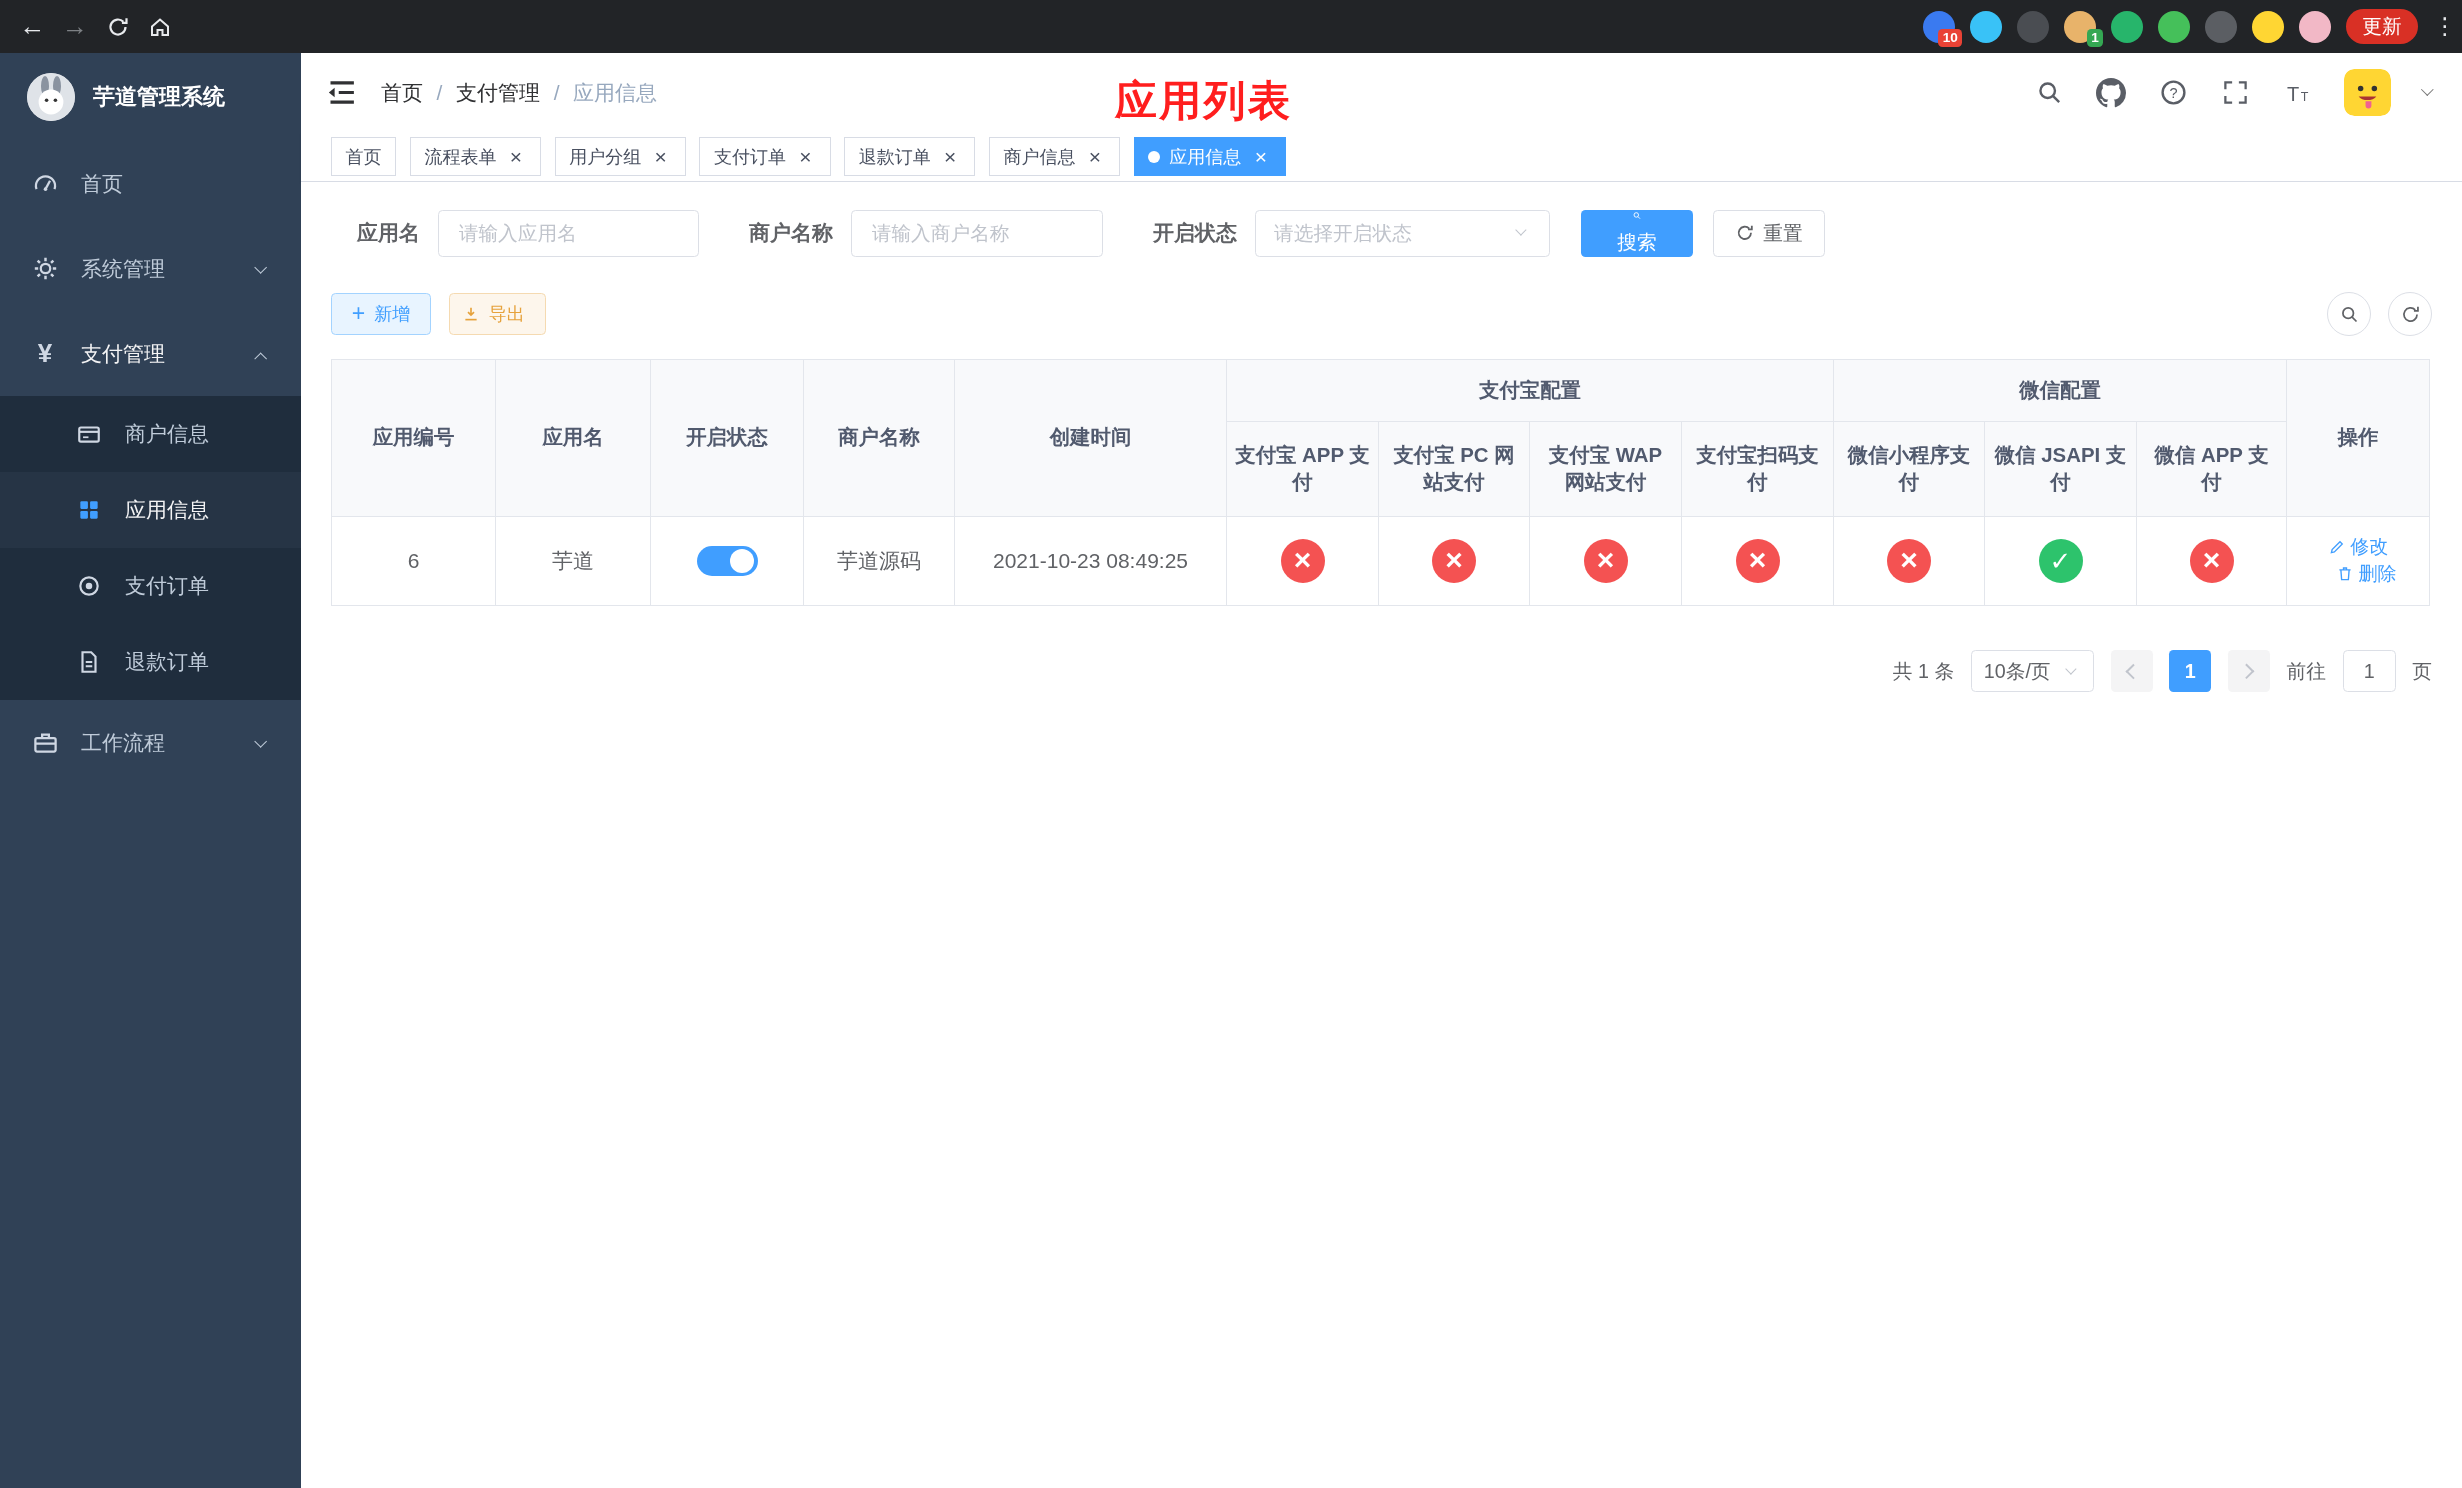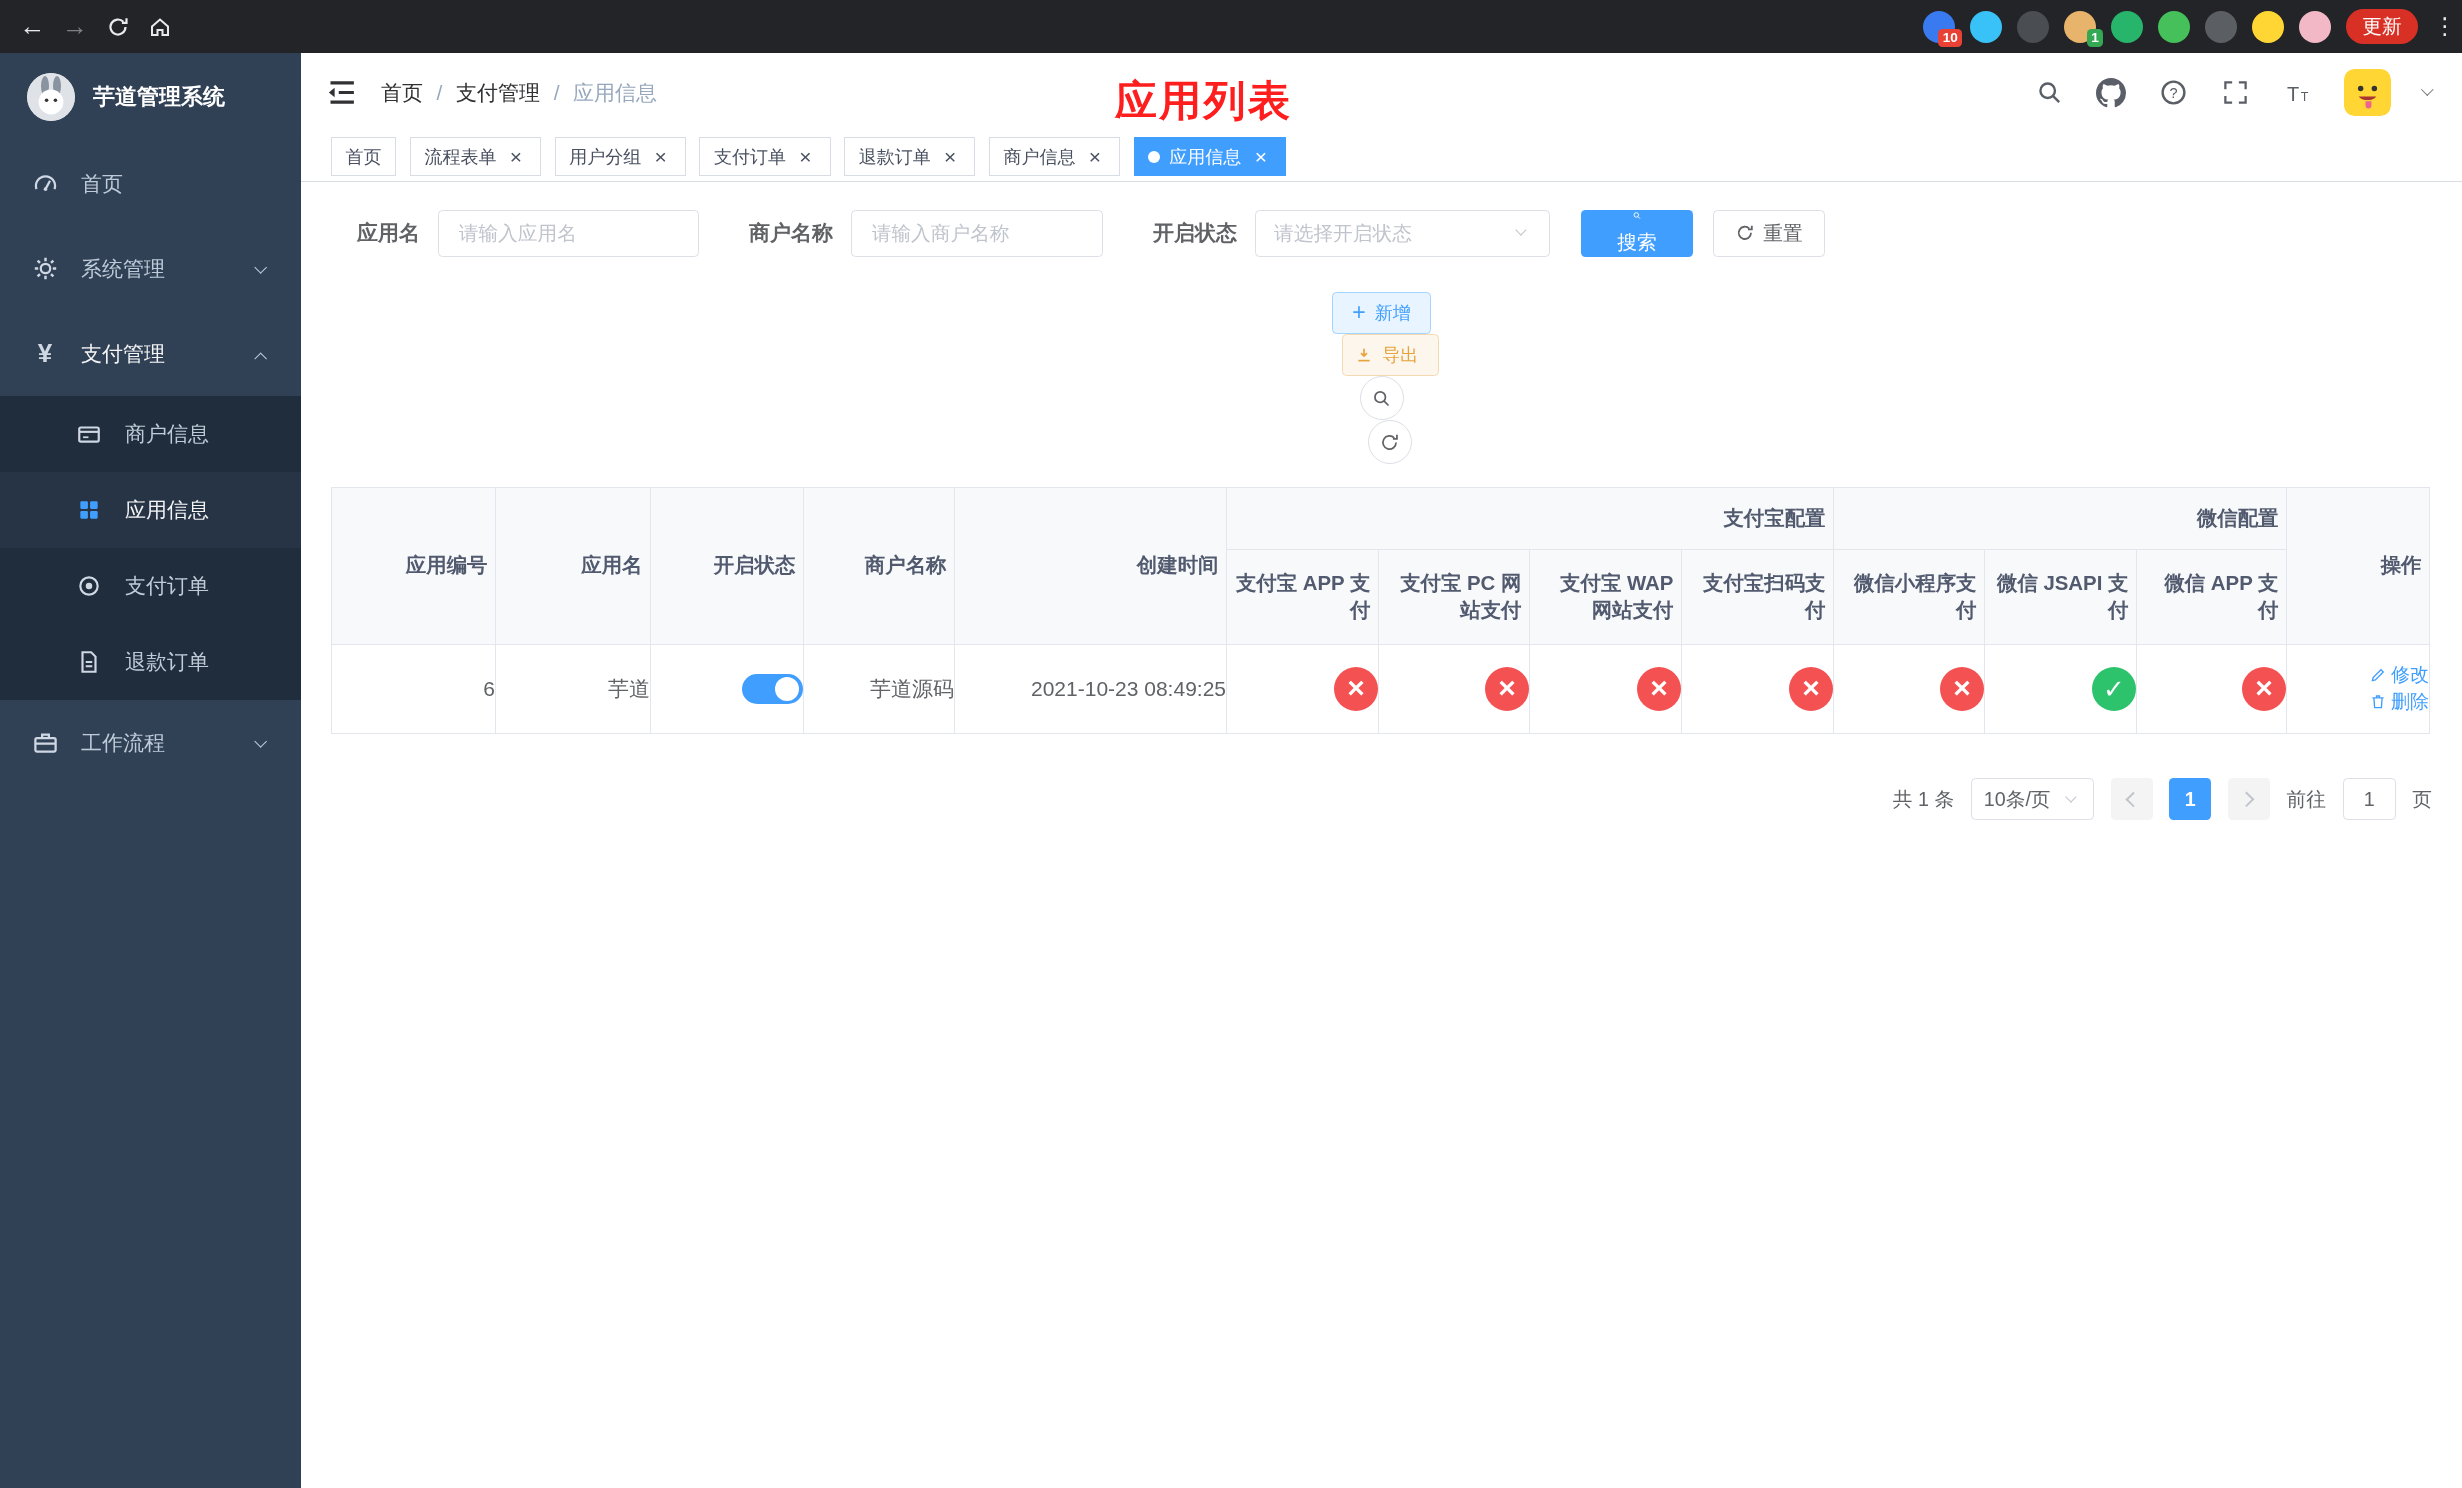--- a/index.html
+++ b/index.html
@@ -72,32 +72,32 @@
   .el-input { width:261px; height:47px; border:0.8px solid #dcdfe6; border-radius:4.5px; padding:0 19.7px; font-size:19.7px; color:#606266; outline:none; background:#fff; }
   .el-input::placeholder { color:#c0c4cc; }
   .f-gap { width:50px; }
   .select { width:295px; height:47px; border:0.8px solid #dcdfe6; border-radius:4.5px; display:flex; align-items:center; justify-content:space-between; padding:0 18px; color:#c0c4cc; font-size:19.7px; cursor:pointer; background:#fff; }
   .sel-caret { width:13.6px; height:13.6px; }
   .sel-caret::before { content:""; display:block; width:6.8px; height:6.8px; border-right:1.9px solid #c0c4cc; border-bottom:1.9px solid #c0c4cc; transform:rotate(45deg); }
   .btn { height:47px; border-radius:4.5px; font-size:19.7px; display:inline-flex; align-items:center; justify-content:center; gap:9px; border:0.8px solid transparent; cursor:pointer; font-family:inherit; }
   .btn-search { background:#409eff; color:#fff; width:112px; margin-left:31px;flex-direction:column; }
   .btn-reset { background:#fff; border-color:#dcdfe6; color:#606266; width:112px; margin-left:19.7px; }
 
-  .toolbar-row { margin-top:35px; display:flex; align-items:center;flex-direction:column; }
+  .toolbar-row { margin-top:35px; display:flex; align-items:center; }
   .btn-mini { height:42px; padding:0 19.7px; font-size:18px; border-radius:4.5px; }
   .btn-add { background:#e8f4ff; border-color:#a3d3ff; color:#409eff; }
   .btn-export { background:#fdf6ec; border-color:#f5dab1; color:#e6a23c; margin-left:18px;padding-left:12px; }
   .plus-ic::before { content:"+"; font-size:23px; line-height:1; }
   .circle-btn { width:44px; height:44px; border-radius:50%; border:0.8px solid #dcdfe6; background:#fff; display:flex; align-items:center; justify-content:center; color:#606266; cursor:pointer; }
   .tr-spacer { flex:1; }
   .circle-btn + .circle-btn { margin-left:16.7px; }
 
   
   table.grid { margin-top:23px; border-collapse:collapse; table-layout:fixed; width:2099px; }
-  .grid th, .grid td { border:0.8px solid #e3e6ec; text-align:right; }
+  .grid th, .grid td { border:0.8px solid #e3e6ec; text-align:center; }
   .grid thead th { background:#f8f9fb; color:#515a6e; font-weight:700; font-size:20.4px; line-height:1.35; padding:16.7px 7.6px; }
   .grid thead tr.sub th { padding:19.7px 7.6px; }
   .grid tbody td { height:89px; font-size:21px; color:#606266; background:#fff; }
 
   .switch { width:61px; height:30px; border-radius:15px; background:#dcdfe6; position:relative; display:inline-block; vertical-align:middle; cursor:pointer; }
   .switch.on { background:#409eff; }
   .switch .knob { position:absolute; top:3px; left:3px; width:24px; height:24px; border-radius:50%; background:#fff; transition:left .2s; }
   .switch.on .knob { left:33px; }
 
   .status { width:44px; height:44px; border-radius:50%; display:inline-flex; align-items:center; justify-content:center; color:#fff; vertical-align:middle; }

